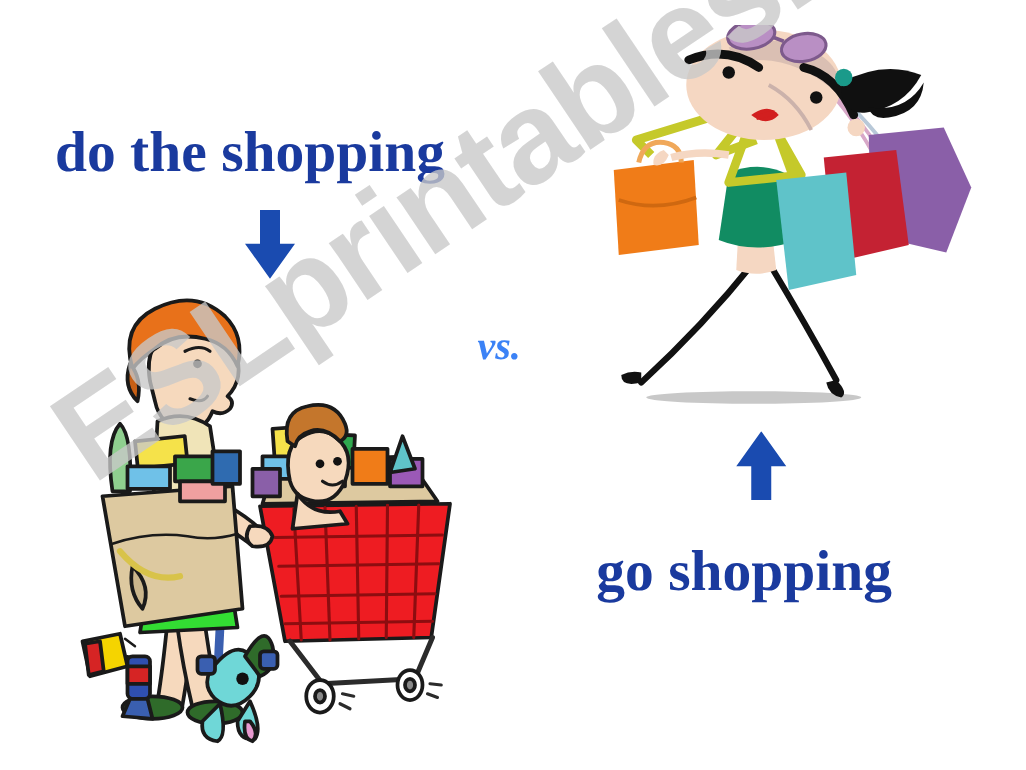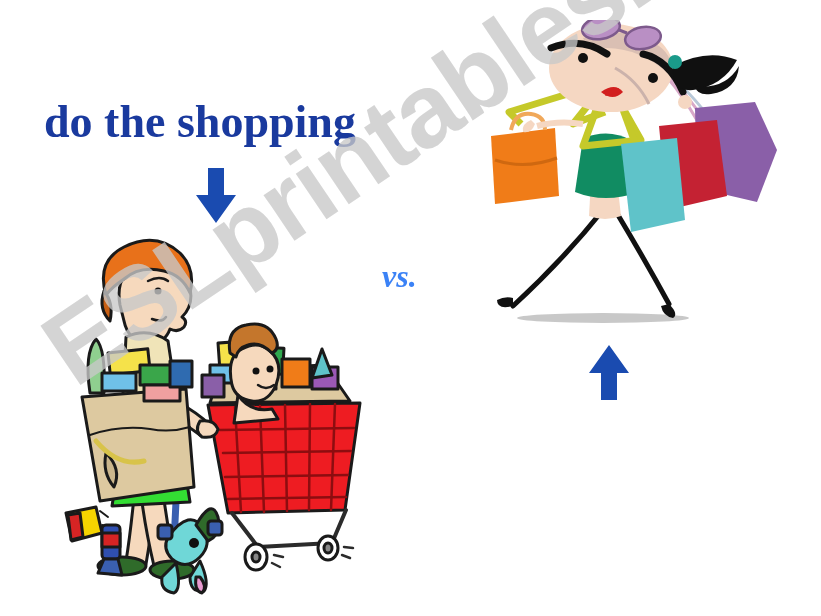--- a/index.html
+++ b/index.html
@@ -277,16 +277,17 @@
   </div>
 
   <div class="vs-label">vs.</div>
 
   <div class="arrow arrow-up">
     <svg width="42" height="56" viewBox="0 0 42 56" xmlns="http://www.w3.org/2000/svg">
       <path d="M21 0 L41 28 L29 28 L29 55 L13 55 L13 28 L1 28 Z" fill="#1a4bb0"></path>
     </svg>
   </div>
 
+  <div class="phrase phrase-go">go shopping</div>
 
   <div class="watermark">ESLprintables.com</div>
 
 </div>
 
 </body></html>

